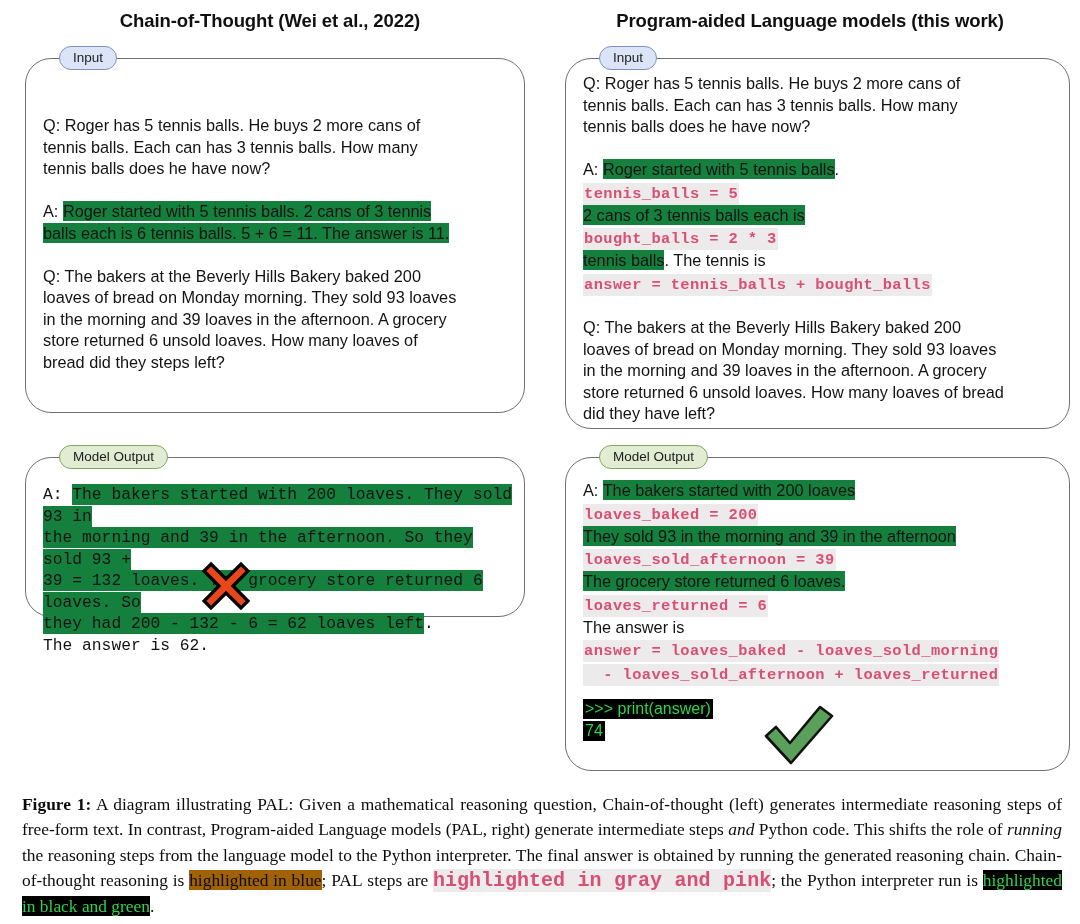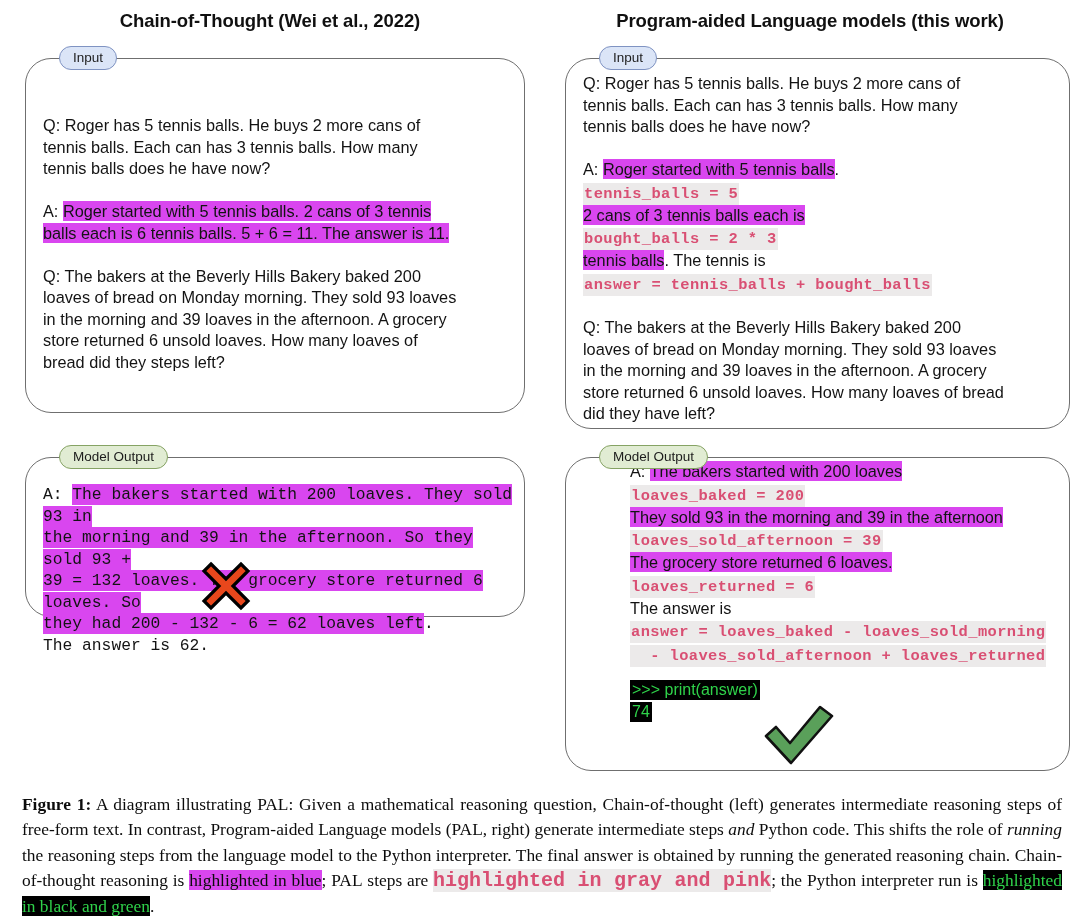--- a/index.html
+++ b/index.html
@@ -57,21 +57,21 @@
   }
   .badge.input  { background: #dbe5f7; border: 1.2px solid #7f93c2; }
   .badge.output { background: #e1ecd3; border: 1.2px solid #86a364; }
 
   
   .para { margin: 0; }
   .gap  { height: 21.5px; }
   .gap-sm { height: 12px; }
 
   .hl-blue {
-    background: #d946ef;
+    background: #15803d;
     padding: 1px 0 1px 0;
     box-decoration-break: clone;
     -webkit-box-decoration-break: clone;
   }
   .code {
     font-family: "Liberation Mono", "DejaVu Sans Mono", monospace;
     font-weight: bold;
     font-size: 15.4px;
     color: #d94f73;
     background: #eceaea;
@@ -100,21 +100,21 @@
     top: 792px;
     width: 1040px;
     font-family: "Liberation Serif", serif;
     font-size: 17.4px;
     line-height: 25.4px;
     color: #0c0c0c;
     text-align: justify;
   }
   #caption .sc { font-variant: small-caps; }
   #caption i { font-style: italic; }
-  .cap-blue  { background: #d946ef; }
+  .cap-blue  { background: #a16207; }
   .cap-pink  {
     font-family: "Liberation Mono", "DejaVu Sans Mono", monospace;
     font-weight: bold;
     color: #d94f73;
     background: #eceaea;
     font-size: 20px;
   }
   .cap-term  { background: #000000; color: #2fd24a; }
 </style>
 </head>
@@ -175,21 +175,21 @@
       <div class="para">Q: The bakers at the Beverly Hills Bakery baked 200</div>
       <div class="para">loaves of bread on Monday morning. They sold 93 loaves</div>
       <div class="para">in the morning and 39 loaves in the afternoon. A grocery</div>
       <div class="para">store returned 6 unsold loaves. How many loaves of bread</div>
       <div class="para">did they have left?</div>
     </div>
   </div>
 
   <div class="panel" style="left:565px; top:457px; width:505px; height:314px;">
     <div class="badge output">Model Output</div>
-    <div class="panel-body" style="top:3px;margin-left:47px;">
+    <div class="panel-body" style="top:22px;">
       <div class="para"><span>A: </span><span class="hl-blue">The bakers started with 200 loaves</span></div>
       <div class="code-line"><span class="code">loaves_baked = 200</span></div>
       <div class="para"><span class="hl-blue">They sold 93 in the morning and 39 in the afternoon</span></div>
       <div class="code-line"><span class="code">loaves_sold_afternoon = 39</span></div>
       <div class="para"><span class="hl-blue">The grocery store returned 6 loaves.</span></div>
       <div class="code-line"><span class="code">loaves_returned = 6</span></div>
       <div class="para">The answer is</div>
       <div class="code-line"><span class="code">answer = loaves_baked - loaves_sold_morning</span></div>
       <div class="code-line"><span class="code">  - loaves_sold_afternoon + loaves_returned</span></div>
       <div class="gap-sm"></div>

